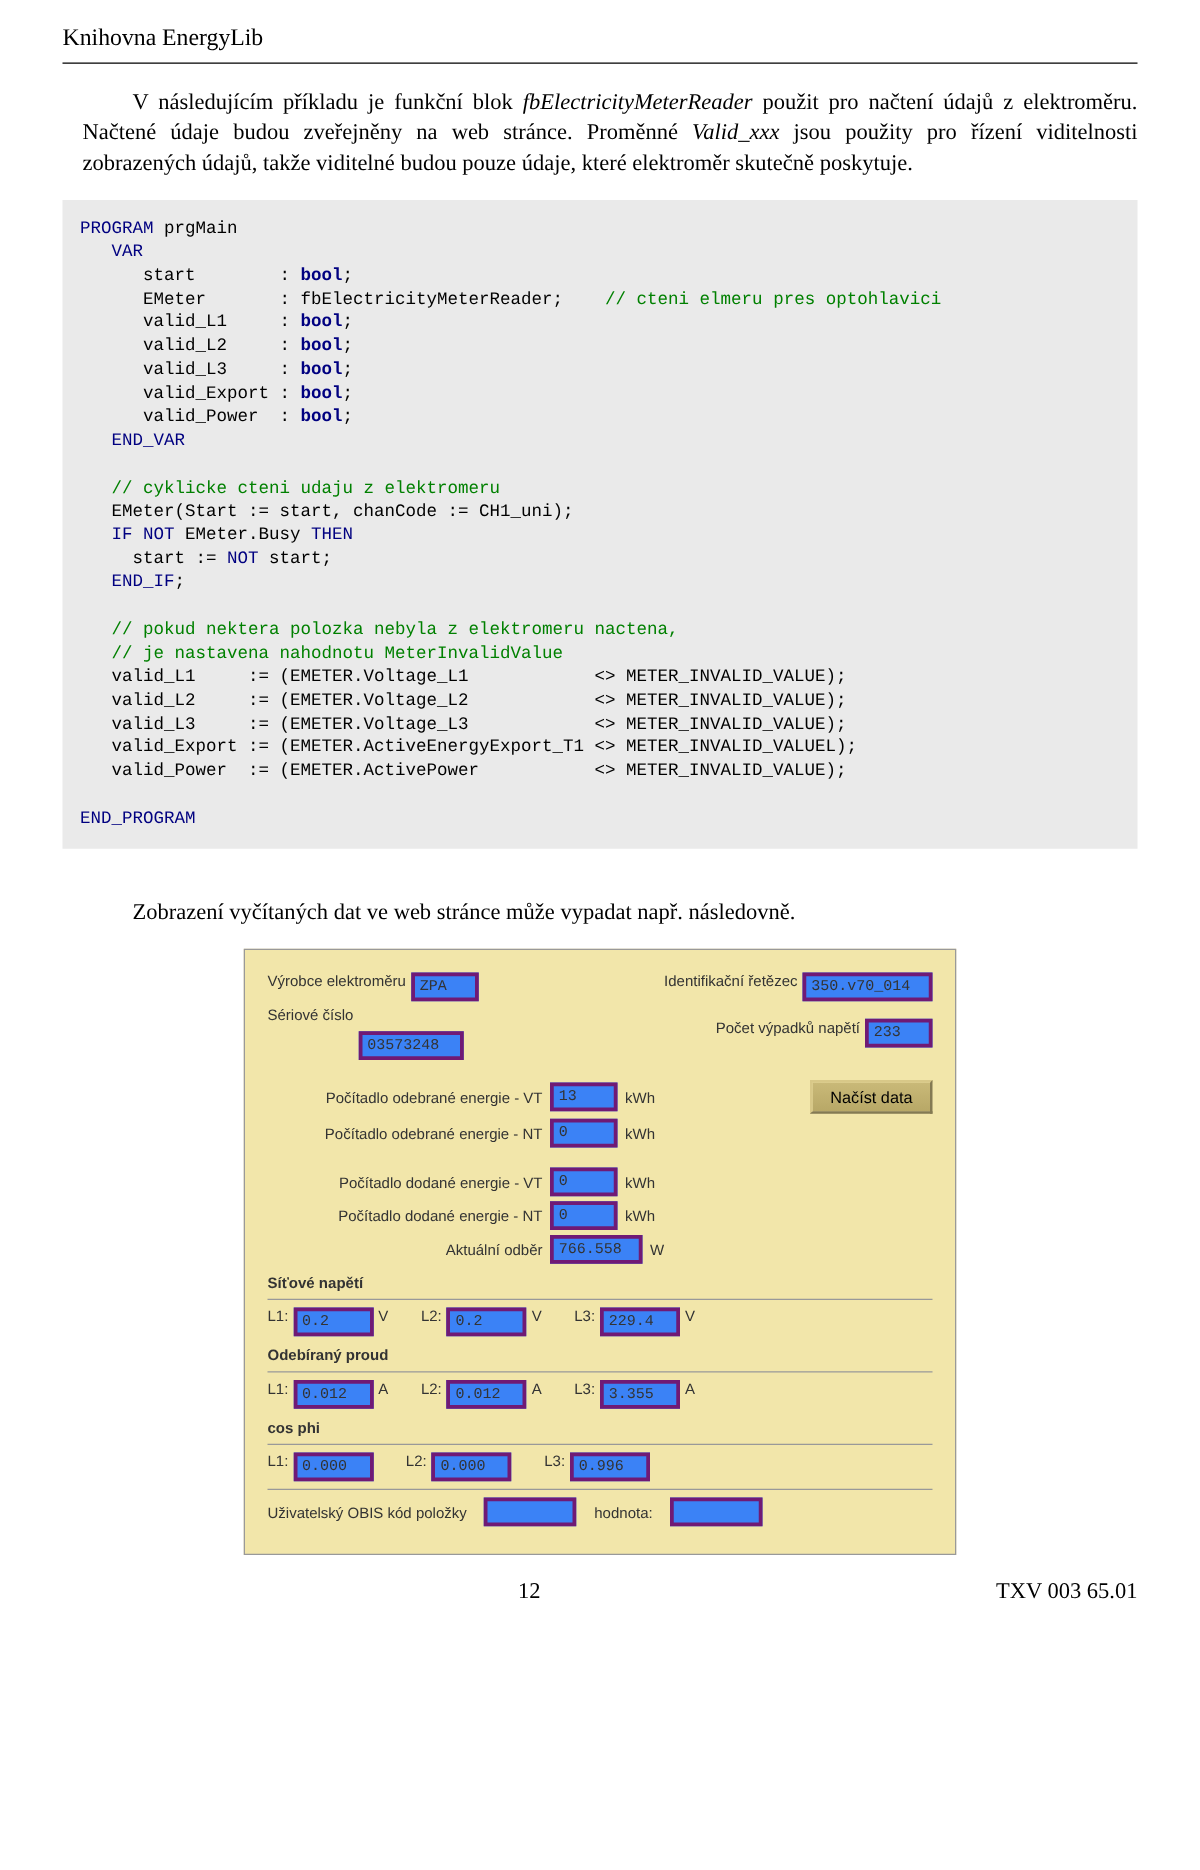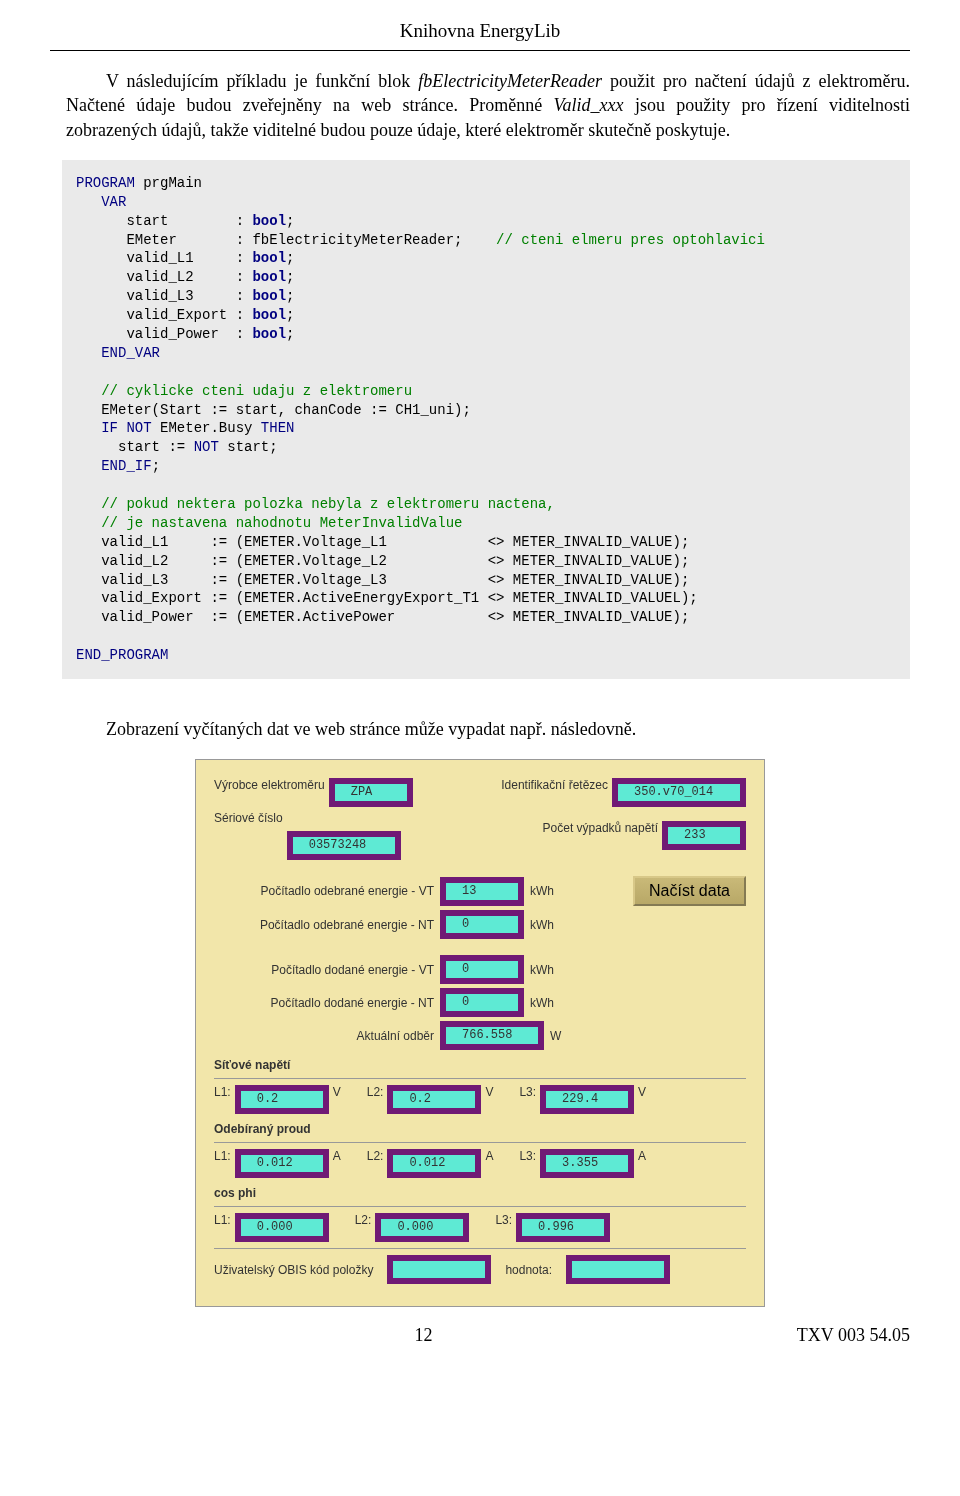--- a/index.html
+++ b/index.html
@@ -8,21 +8,21 @@
     font-family: "Times New Roman", serif;
     background: #fff;
     color: #000;
     width: 960px;
   }
   .page {
     padding: 20px 50px 30px 50px;
     box-sizing: border-box;
   }
   .header-title {
-    text-align: center;
+    text-align: left;
     font-size: 19px;
     margin-bottom: 8px;
   }
   .header-line {
     border: none;
     border-top: 1px solid #000;
     margin: 0 0 18px 0;
   }
   .para {
     font-size: 18px;
@@ -38,21 +38,20 @@
   }
 
   .codeblock {
     background: #eaeaea;
     padding: 14px 12px 14px 14px;
     font-family: "Courier New", monospace;
     font-size: 14px;
     line-height: 1.35;
     white-space: pre;
     overflow: hidden;
-    margin-left: 12px;
   }
   .kw { color: #000080; }
   .typ { color: #000080; font-weight: bold; }
   .cm { color: #008000; }
 
   .after-code {
     margin-top: 38px;
   }
 
   
@@ -73,37 +72,37 @@
     margin-bottom: 10px;
   }
   .wp-row {
     display: flex;
     align-items: center;
     gap: 6px;
     margin: 4px 0;
   }
   .wp-field {
     display: inline-block;
-    background: #5eead4;
-    border: 6px solid #701a75;
+    background: #3b82f6;
+    border: 3px solid #701a75;
     font-family: "Courier New", monospace;
     font-size: 12px;
-    padding: 1px 16px;
+    padding: 1px 4px;
     min-height: 15px;
   }
   .w40 { width: 40px; }
   .w50 { width: 50px; }
   .w60 { width: 60px; }
   .w70 { width: 70px; margin-top: 20px; }
   .w90 { width: 90px; }
   .wp-btn {
     background: linear-gradient(#c9b978, #b8a867);
     border: 2px outset #d8c888;
     padding: 4px 14px;
-    font-size: 16px;
+    font-size: 13px;
     cursor: pointer;
   }
   .wp-hr {
     border: none;
     border-top: 1px solid #999;
     margin: 6px 0;
   }
   .wp-section {
     font-weight: bold;
     margin-top: 8px;
@@ -296,16 +295,16 @@
       <span>Uživatelský OBIS kód položky</span>
       <span class="wp-field w60"></span>
       <span>hodnota:</span>
       <span class="wp-field w60"></span>
     </div>
   </div>
 
   <div class="footer">
     <span></span>
     <span>12</span>
-    <span>TXV 003 54.05</span>
+    <span>TXV 003 65.01</span>
   </div>
 
 </div>
 
 </body></html>

